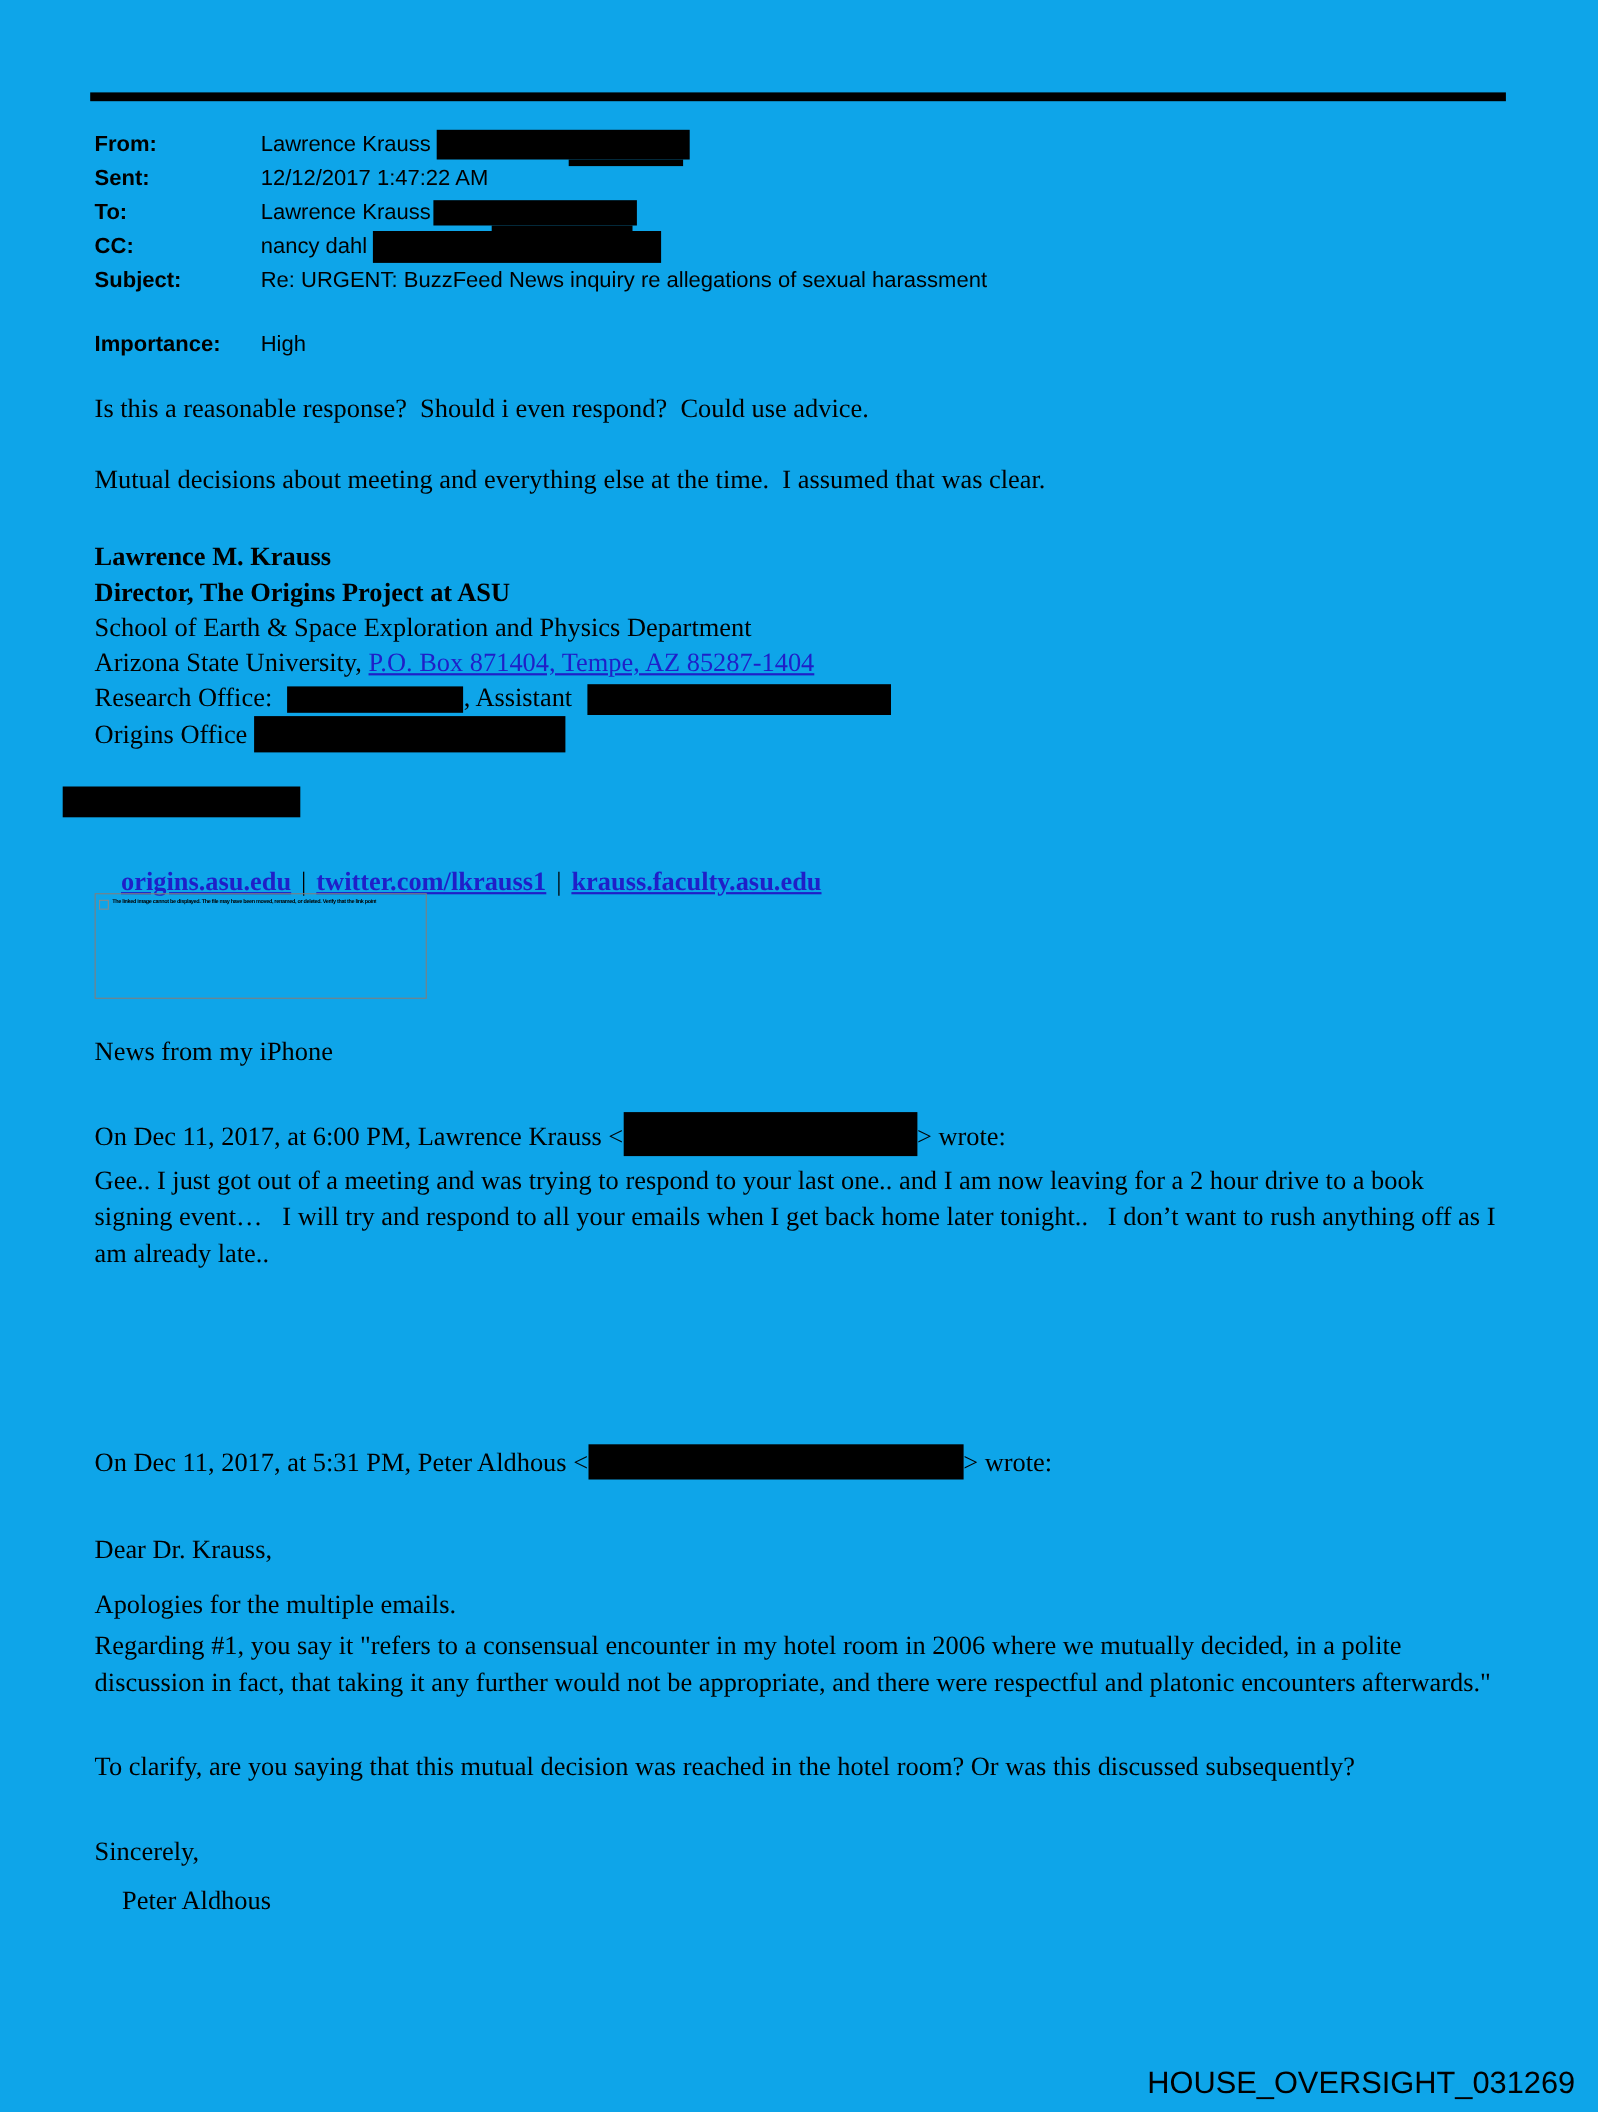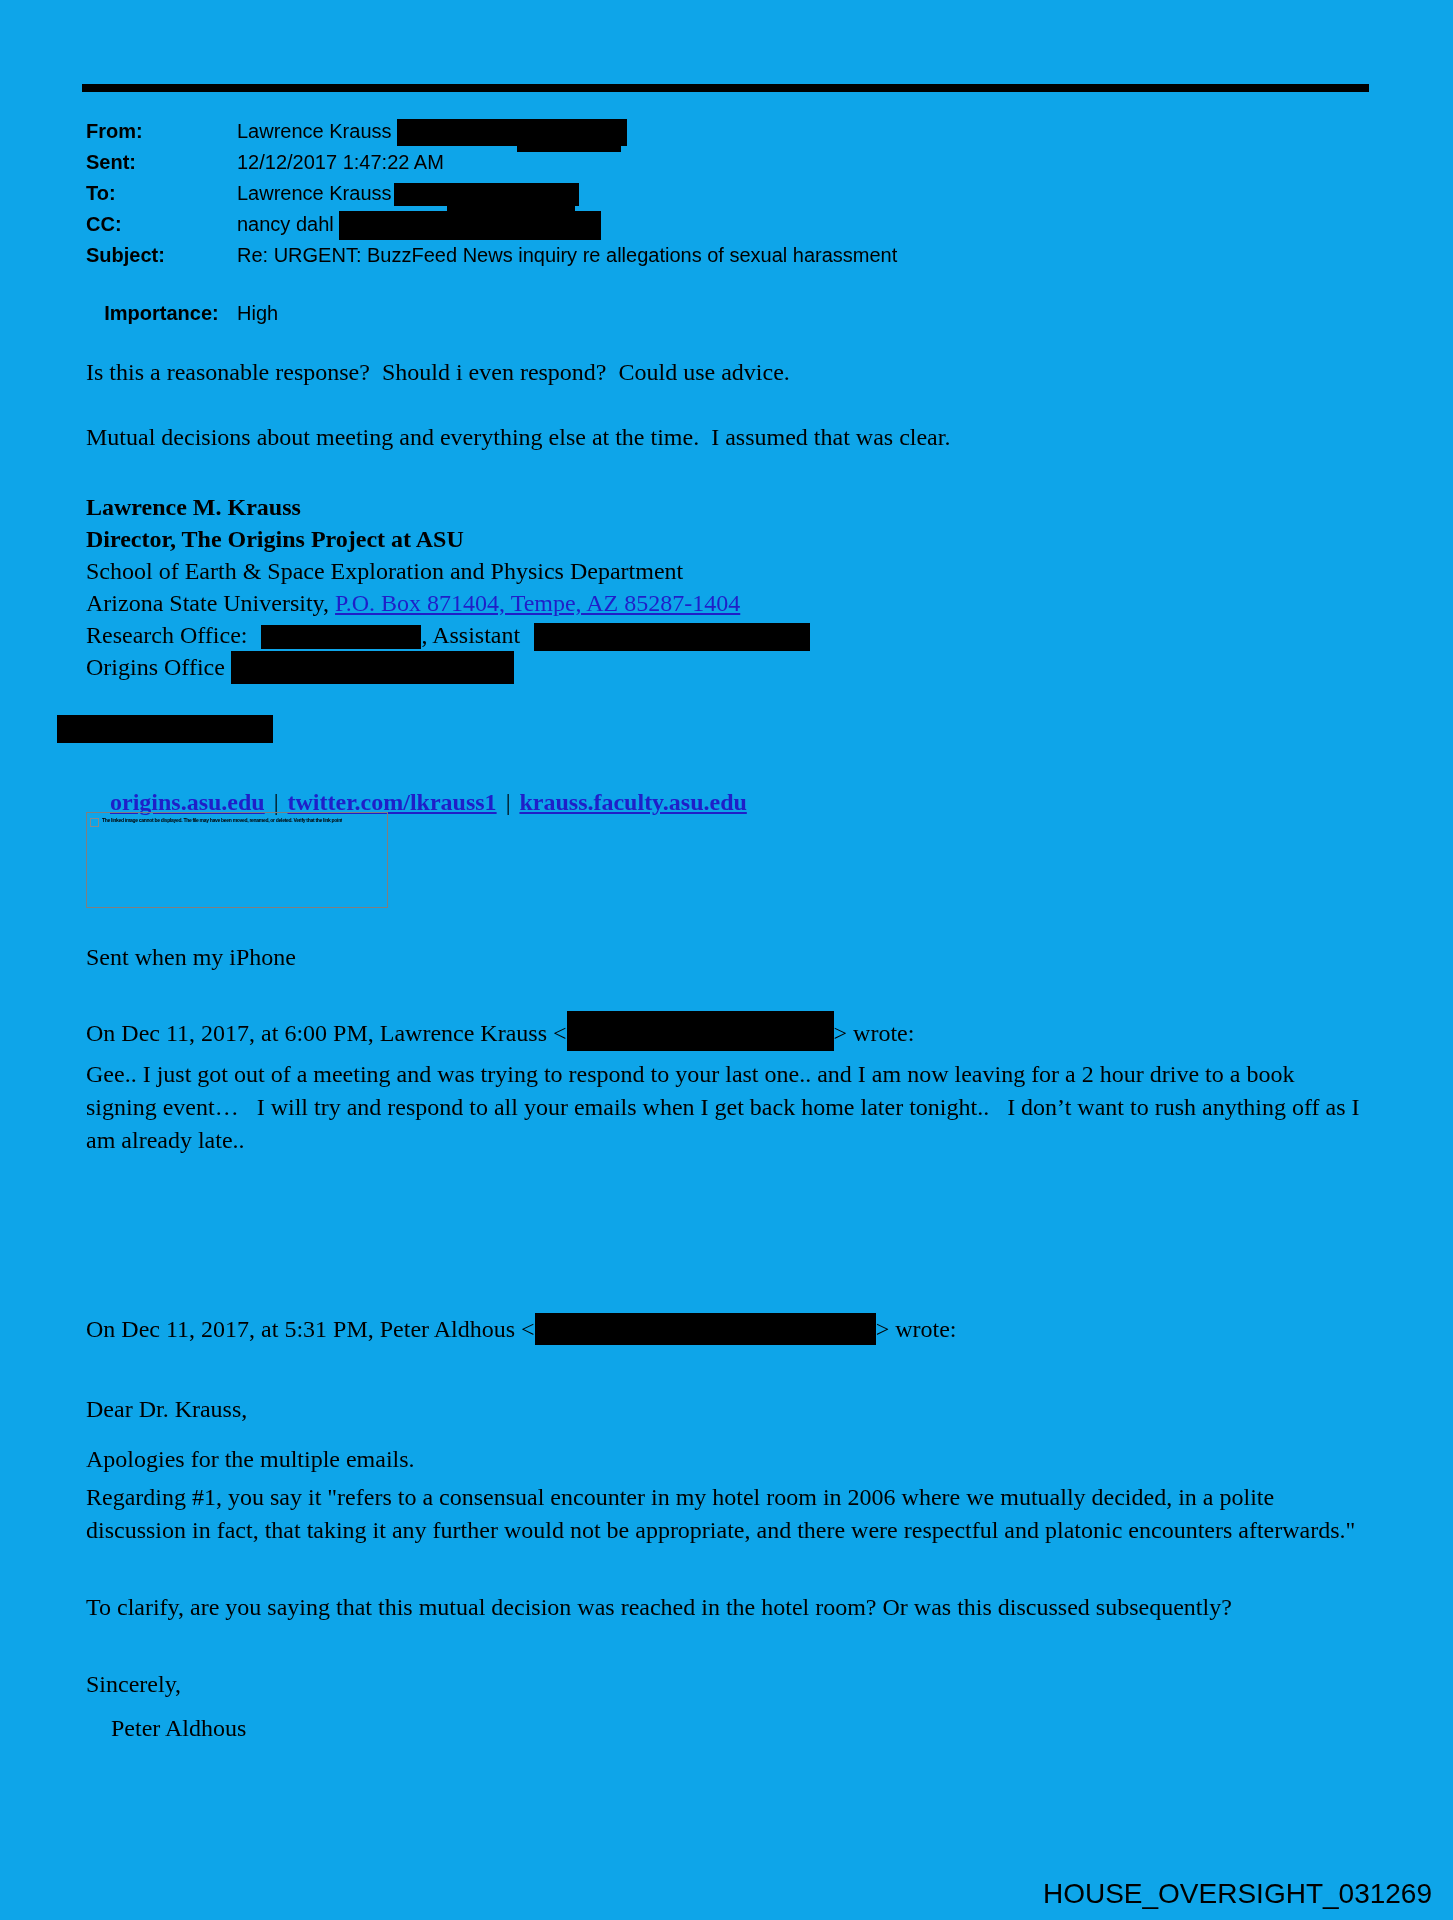--- a/index.html
+++ b/index.html
@@ -31,21 +31,20 @@
   }
   .hdr .lbl{font-weight:bold;}
   .importance{
     position:absolute;
     left:86px; top:298px;
     display:grid;
     grid-template-columns:151px auto;
     font-family:"Liberation Sans",sans-serif;
     font-size:20px;
     line-height:31px;
-    text-align:center;
   }
   .importance .lbl{font-weight:bold;}
   
   .redact{
     display:inline-block;
     background:#000;
     vertical-align:middle;
     position:relative;
   }
   .tail-from::after{
@@ -165,21 +164,21 @@
     <a class="lnk" href="#">origins.asu.edu</a><span class="sep">|</span><a class="lnk" href="#">twitter.com/lkrauss1</a><span class="sep">|</span><a class="lnk" href="#">krauss.faculty.asu.edu</a>
   </div>
 
   <div class="imgbox">
     <div class="imgbox-inner">
       <span class="imgbox-icon"></span>
       <span class="imgbox-text">The linked image cannot be displayed. The file may have been moved, renamed, or deleted. Verify that the link points to the correct file and location.</span>
     </div>
   </div>
 
-  <div class="serif" style="top:941px;">Sent when my iPhone</div>
+  <div class="serif" style="top:941px;">News from my iPhone</div>
 
   <div class="serif q-attr" style="top:1011px;"><span>On Dec 11, 2017, at 6:00 PM, Lawrence Krauss &lt;</span><span class="redact bar-email" style="width:267px;height:40px;"></span><span>&gt; wrote:</span></div>
 
   <div class="serif" style="top:1058px;width:1280px;">Gee.. I just got out of a meeting and was trying to respond to your last one.. and I am now leaving for a 2 hour drive to a book signing event…   I will try and respond to all your emails when I get back home later tonight..   I don’t want to rush anything off as I am already late..</div>
 
   <div class="serif q-attr" style="top:1313px;"><span>On Dec 11, 2017, at 5:31 PM, Peter Aldhous &lt;</span><span class="redact" style="width:341px;height:32px;vertical-align:-8px;"></span><span>&gt; wrote:</span></div>
 
   <div class="serif" style="top:1393px;">Dear Dr. Krauss,</div>
   <div class="serif" style="top:1443px;">Apologies for the multiple emails.</div>
   <div class="serif" style="top:1481px;width:1280px;">Regarding #1, you say it "refers to a consensual encounter in my hotel room in 2006 where we mutually decided, in a polite discussion in fact, that taking it any further would not be appropriate, and there were respectful and platonic encounters afterwards."</div>

